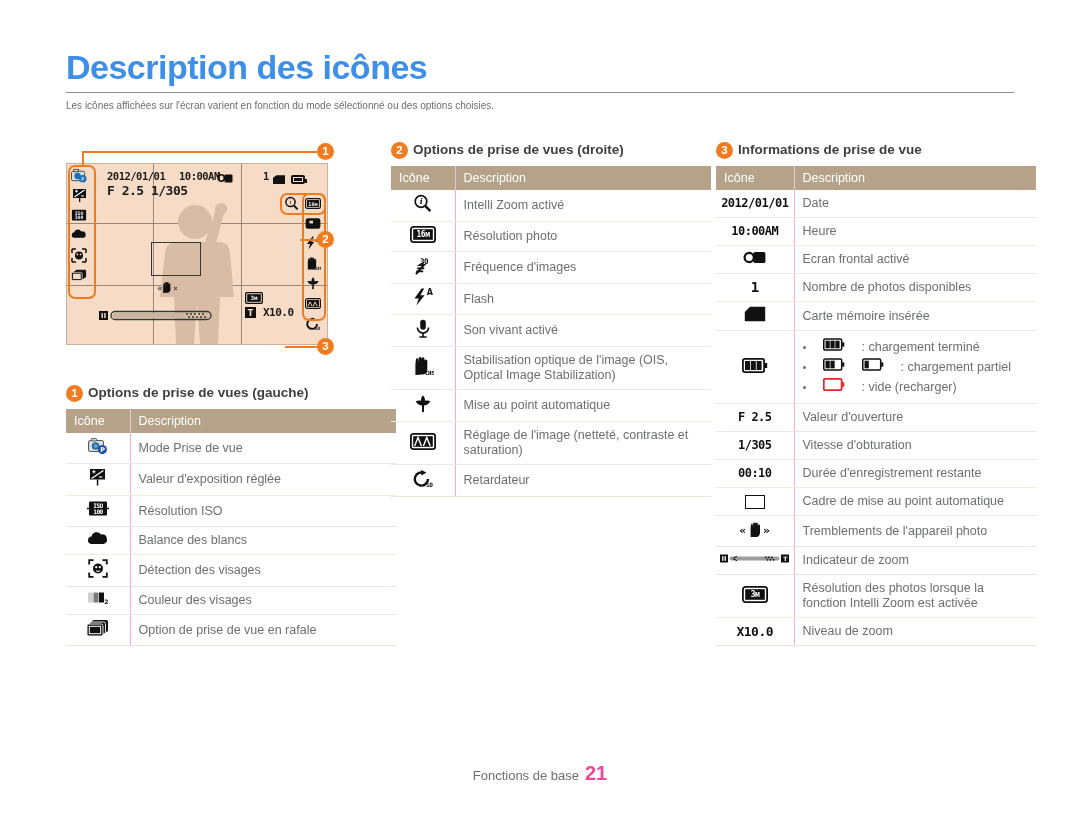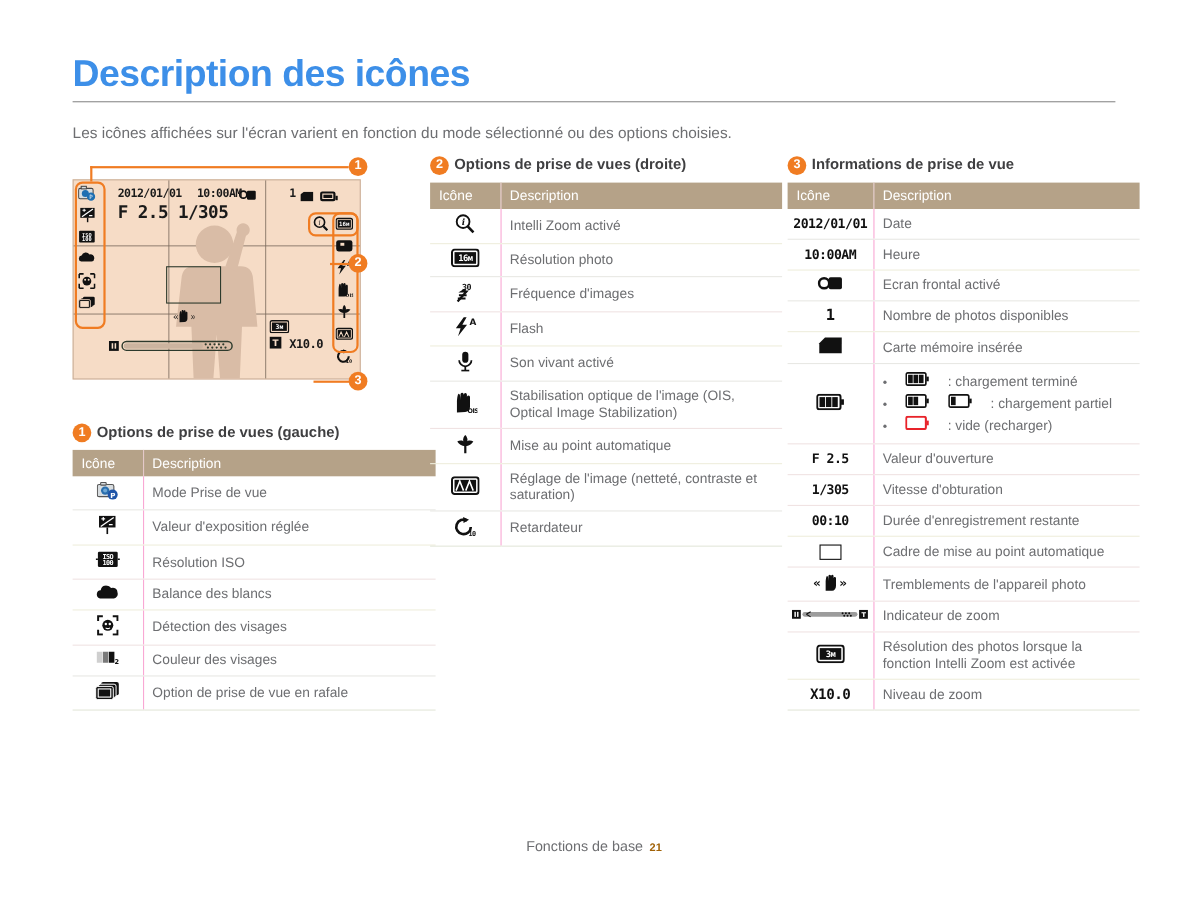--- a/index.html
+++ b/index.html
@@ -18,22 +18,22 @@
     position:absolute; left:66px; top:48px;
     font-size:34px; font-weight:bold;
     color:#3d8fe8; letter-spacing:-0.5px;
     white-space:nowrap;
   }
   #title-rule {
     position:absolute; left:66px; top:92px; width:948px; height:1px;
     background:#8c8c8c;
   }
   #intro-text {
-    position:absolute; left:66px; top:111px; width:960px;
-    font-size:14px; color:#6d6e71; line-height:18px;
+    position:absolute; left:66px; top:97px; width:960px;
+    font-size:10px; color:#6d6e71; line-height:18px;
   }
 
   
   .badge {
     display:inline-block;
     width:17px; height:17px; border-radius:50%;
     background:#f07c22; color:#fff;
     font-size:11.5px; font-weight:bold;
     text-align:center; line-height:17px;
     vertical-align:middle;
@@ -64,21 +64,21 @@
   
   .lcd-osd {
     position:absolute;
     font-family:"DejaVu Sans Mono", monospace;
     font-weight:bold; color:#1a1a1a;
     letter-spacing:-0.5px;
     white-space:nowrap;
   }
   #osd-date { left:40px; top:6px; font-size:10.5px; }
   #osd-time { left:112px; top:6px; font-size:10.5px; }
-  #osd-exposure { left:40px; top:19px; font-size:16px; }
+  #osd-exposure { left:40px; top:19px; font-size:13px; }
   #osd-count { left:196px; top:6px; font-size:10.5px; }
   #osd-zoomlevel { left:196px; top:142px; font-size:11px; }
 
   
   .lcd-col {
     position:absolute; display:flex; flex-direction:column;
     align-items:center; gap:6px;
   }
   #lcd-left-col  { left:4px;  top:4px; }
   #lcd-right-col { right:6px; top:32px; }
@@ -152,21 +152,21 @@
   }
   .bullet-list li .dot {
     width:3px; height:3px; border-radius:50%; background:#6d6e71; flex:0 0 auto;
   }
 
   
   #footer {
     position:absolute; left:0; right:0; top:762px;
     text-align:center; font-size:13px; color:#6d6e71;
   }
-  #footer b { color:#a16207; font-size:10px; margin-left:6px; }
+  #footer b { color:#ec4899; font-size:20px; margin-left:6px; }
 
   
   .bat { display:inline-block; position:relative; width:17px; height:10px;
          border:2px solid #111; border-radius:2px; vertical-align:middle; }
   .bat:after { content:""; position:absolute; right:-4px; top:2px; width:2px; height:4px; background:#111; }
   .bat i { position:absolute; top:1px; bottom:1px; left:1px; background:#111; display:block; }
   .bat.full i { right:1px; }
   .sd { display:inline-block; width:15px; height:11px; background:#111;
         clip-path:polygon(28% 0,100% 0,100% 100%,0 100%,0 28%); vertical-align:middle; }
   .afbox { display:inline-block; width:20px; height:14px; border:1.5px solid #111; vertical-align:middle; }

